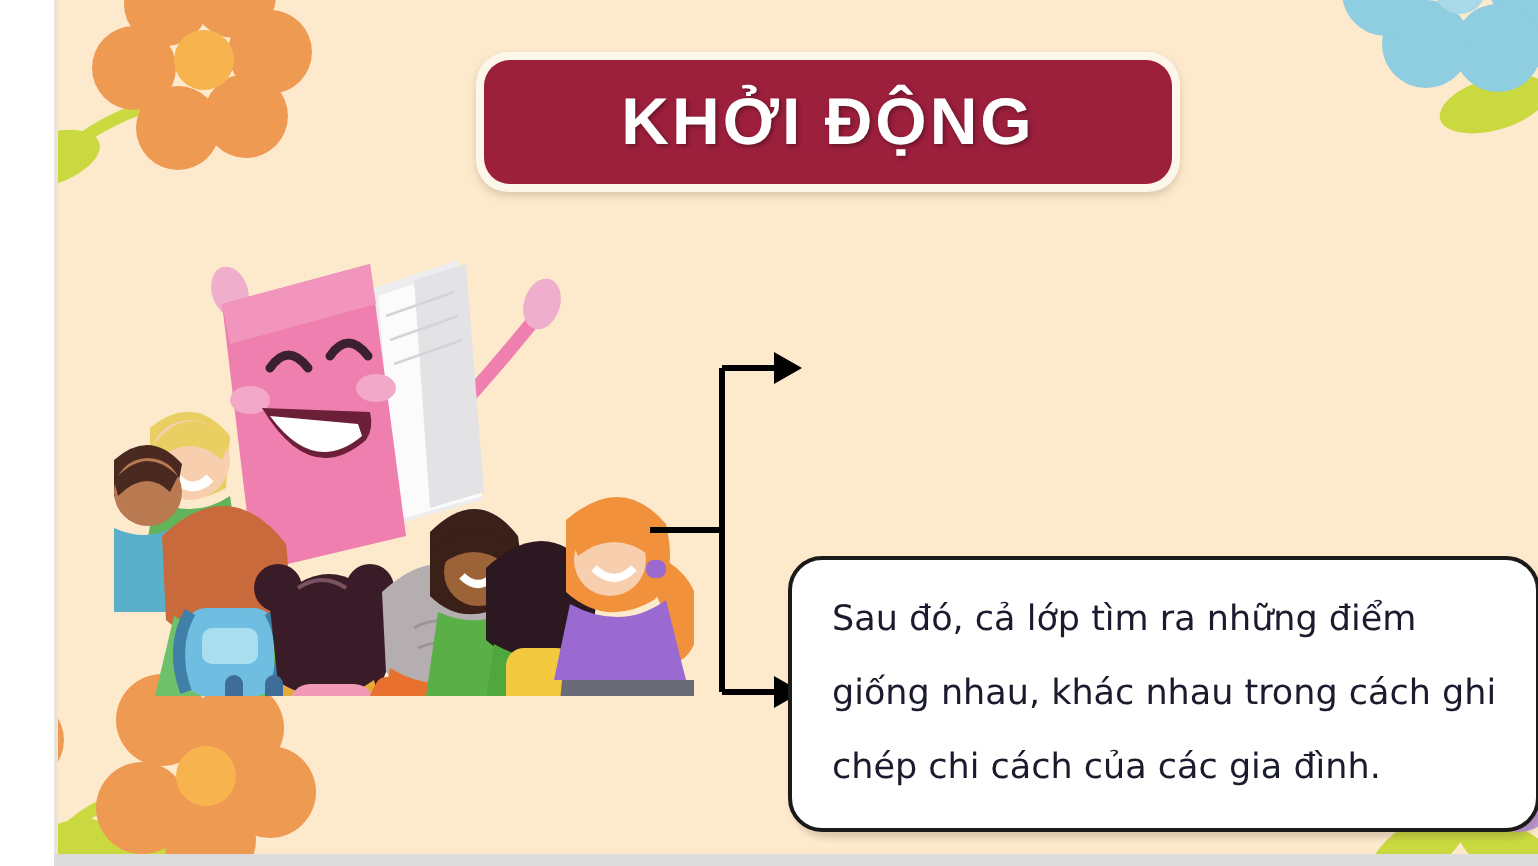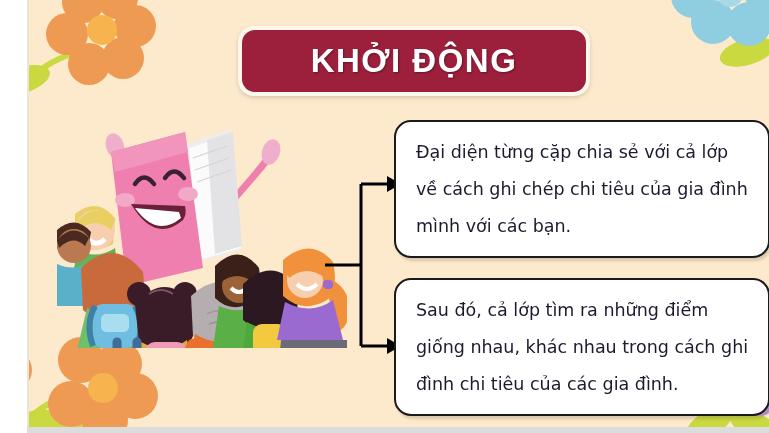--- a/index.html
+++ b/index.html
@@ -312,25 +312,22 @@
       <path d="M36 176 H 62" stroke="#000000" stroke-width="3" fill="none"></path>
       <polygon points="62,168 76,176 62,184" fill="#000000"></polygon>
     </svg>
 
     <div class="banner-wrap">
       <div class="banner">
         <span class="banner-text">KHỞI ĐỘNG</span>
       </div>
     </div>
 
-    <div class="tbox" id="box-1">
-      <p>Đại diện từng cặp chia sẻ với cả lớp về cách ghi chép chi tiêu của gia đình mình với các bạn.</p>
-    </div>
 
     <div class="tbox" id="box-2">
-      <p>Sau đó, cả lớp tìm ra những điểm giống nhau, khác nhau trong cách ghi đình chi tiêu của các gia đình.</p>
+      <p>Sau đó, cả lớp tìm ra những điểm giống nhau, khác nhau trong cách ghi chép chi cách của các gia đình.</p>
     </div>
 
   </div>
 
   <div class="frame-right"></div>
   <div class="frame-bottom"></div>
 </div>
 
 </body></html>

